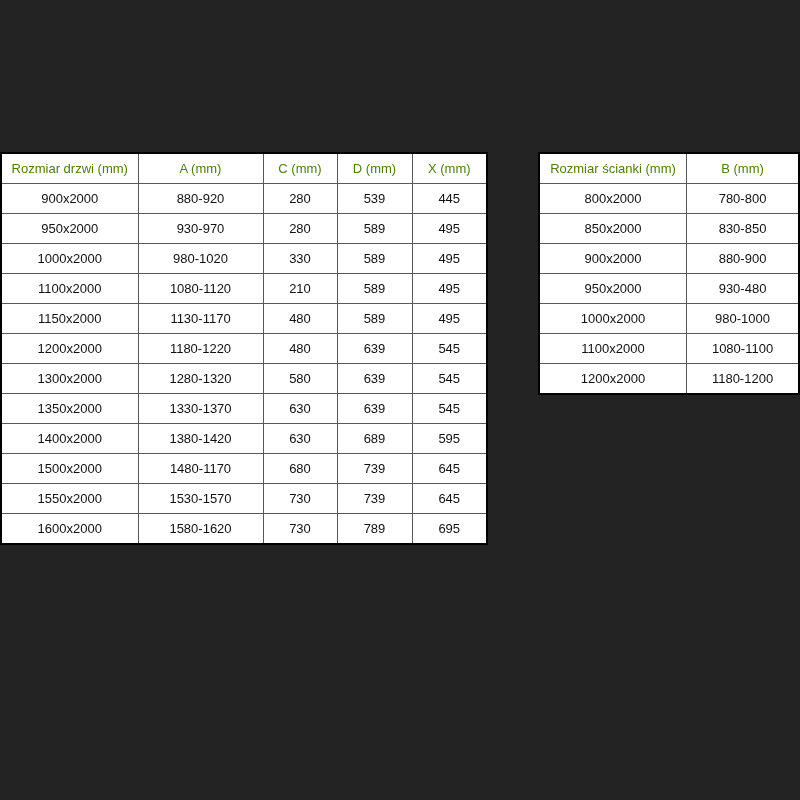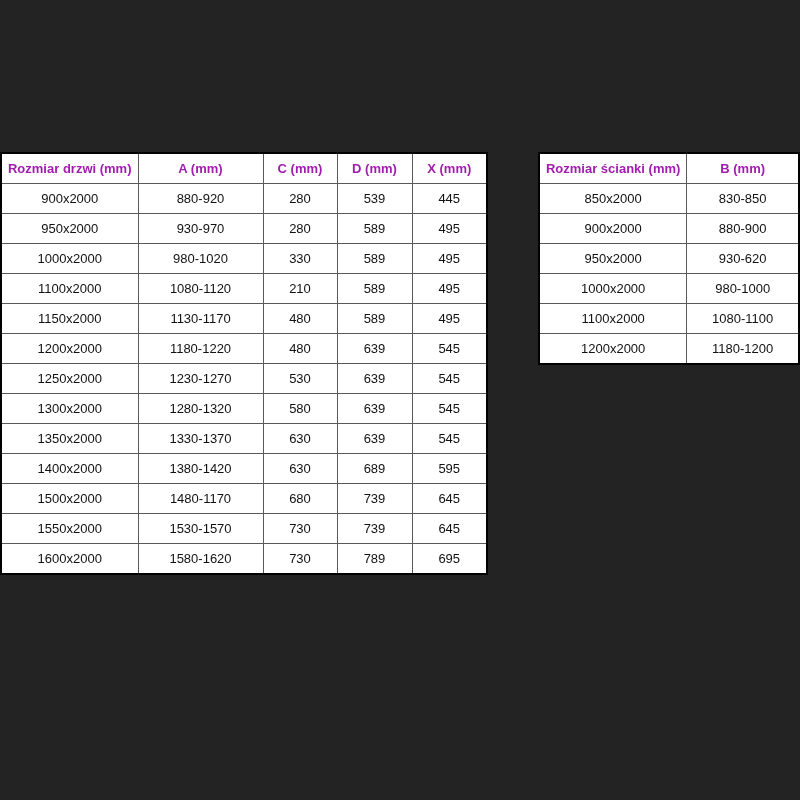--- a/index.html
+++ b/index.html
@@ -33,22 +33,22 @@
     height: 29px;
     padding: 0 4px;
     text-align: center;
     vertical-align: middle;
     font-size: 13px;
     color: #111111;
     white-space: nowrap;
     overflow: hidden;
   }
   table.size-table th {
-    font-weight: bold;
-    color: #a21caf;
+    font-weight: normal;
+    color: #4d7c0f;
   }
 
   
   .left  col.c0 { width: 137px; }
   .left  col.c1 { width: 125px; }
   .left  col.c2 { width: 74px;  }
   .left  col.c3 { width: 75px;  }
   .left  col.c4 { width: 75px;  }
   
   .right col.c0 { width: 148px; }
@@ -112,27 +112,20 @@
           <td>495</td>
         </tr>
         <tr>
           <td>1200x2000</td>
           <td>1180-1220</td>
           <td>480</td>
           <td>639</td>
           <td>545</td>
         </tr>
         <tr>
-          <td>1250x2000</td>
-          <td>1230-1270</td>
-          <td>530</td>
-          <td>639</td>
-          <td>545</td>
-        </tr>
-        <tr>
           <td>1300x2000</td>
           <td>1280-1320</td>
           <td>580</td>
           <td>639</td>
           <td>545</td>
         </tr>
         <tr>
           <td>1350x2000</td>
           <td>1330-1370</td>
           <td>630</td>
@@ -178,30 +171,34 @@
         <col class="c1">
     </colgroup>
   <thead>
         <tr>
           <th>Rozmiar ścianki (mm)</th>
           <th>B (mm)</th>
         </tr>
       </thead>
       <tbody>
         <tr>
+          <td>800x2000</td>
+          <td>780-800</td>
+        </tr>
+        <tr>
           <td>850x2000</td>
           <td>830-850</td>
         </tr>
         <tr>
           <td>900x2000</td>
           <td>880-900</td>
         </tr>
         <tr>
           <td>950x2000</td>
-          <td>930-620</td>
+          <td>930-480</td>
         </tr>
         <tr>
           <td>1000x2000</td>
           <td>980-1000</td>
         </tr>
         <tr>
           <td>1100x2000</td>
           <td>1080-1100</td>
         </tr>
         <tr>

